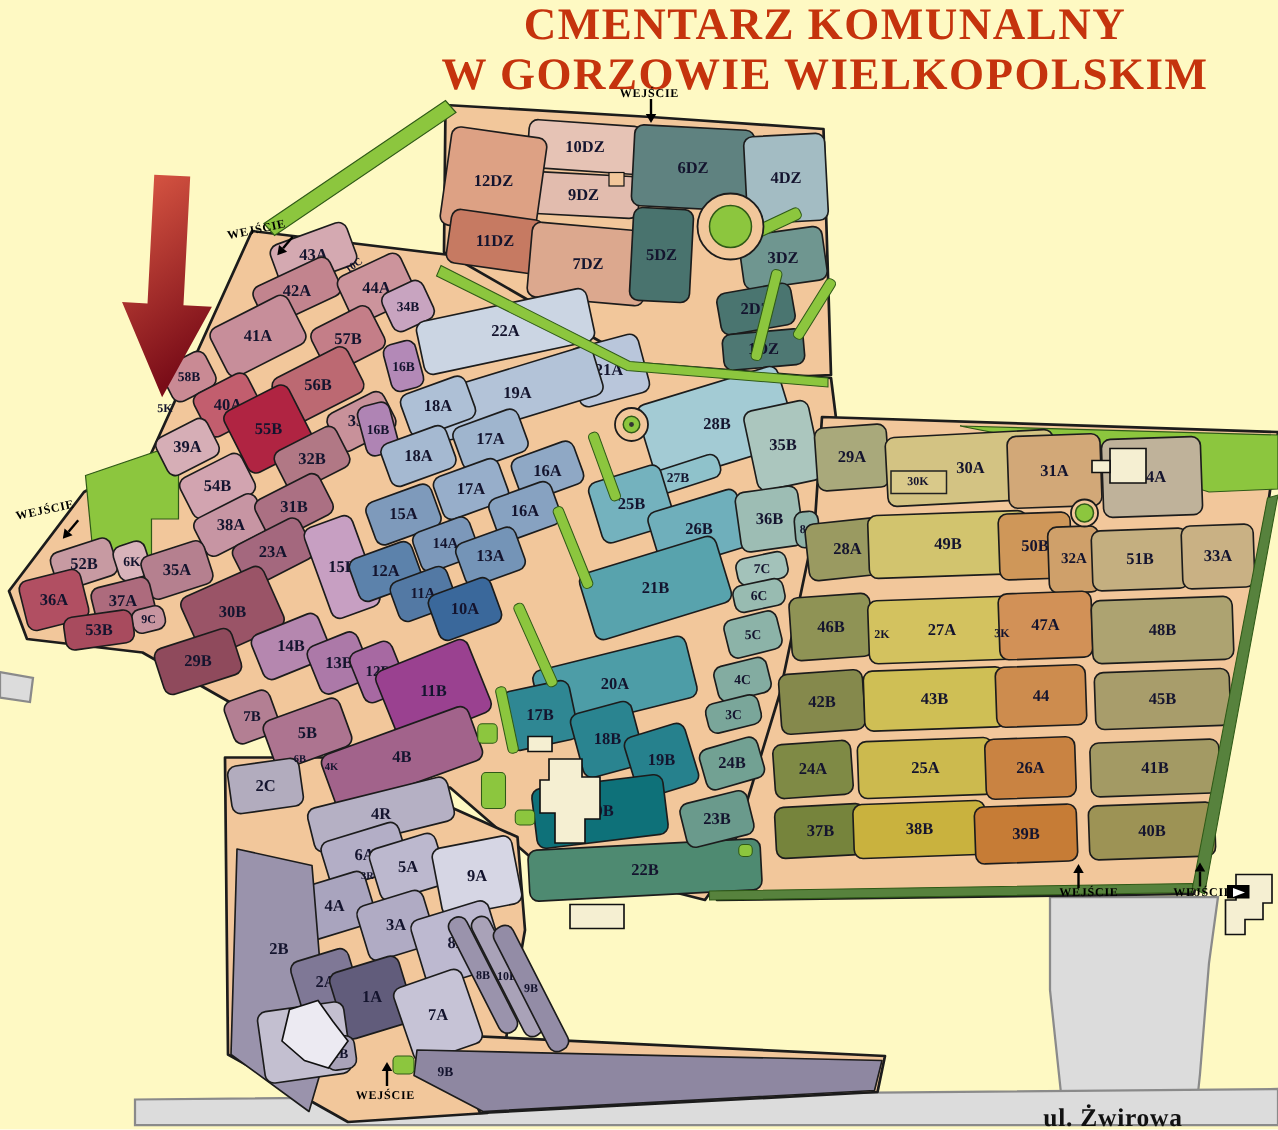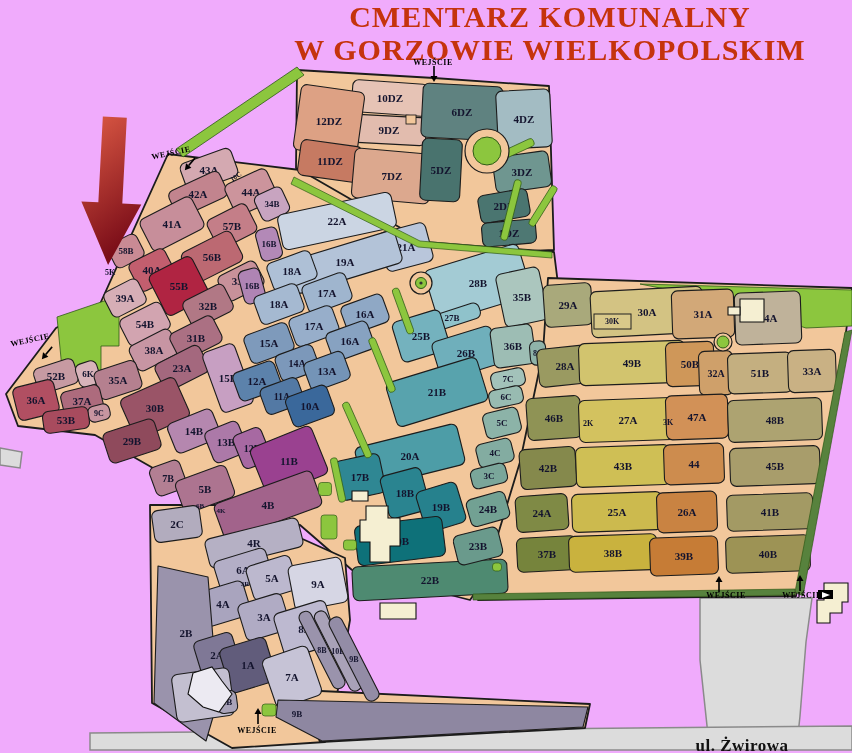--- a/index.html
+++ b/index.html
@@ -1,16 +1,16 @@
 <!DOCTYPE html>
 <html><head>
 <meta charset="utf-8">
 <style>
   html,body{margin:0;padding:0;background:#fff;}
-  #stage{position:relative;width:852px;height:753px;background:#f0abfc;overflow:hidden;
+  #stage{position:relative;width:852px;height:753px;background:#fef9c3;overflow:hidden;
          font-family:"Liberation Serif","DejaVu Serif",serif;}
   #title{position:absolute;left:260px;top:0;width:580px;text-align:center;
          color:#C5330D;font-weight:bold;font-size:30px;line-height:33px;letter-spacing:1px;}
   #map-svg{position:absolute;left:0;top:0;}
 </style>
 </head>
 <body>
 
 <div id="stage">
   <div id="title">

